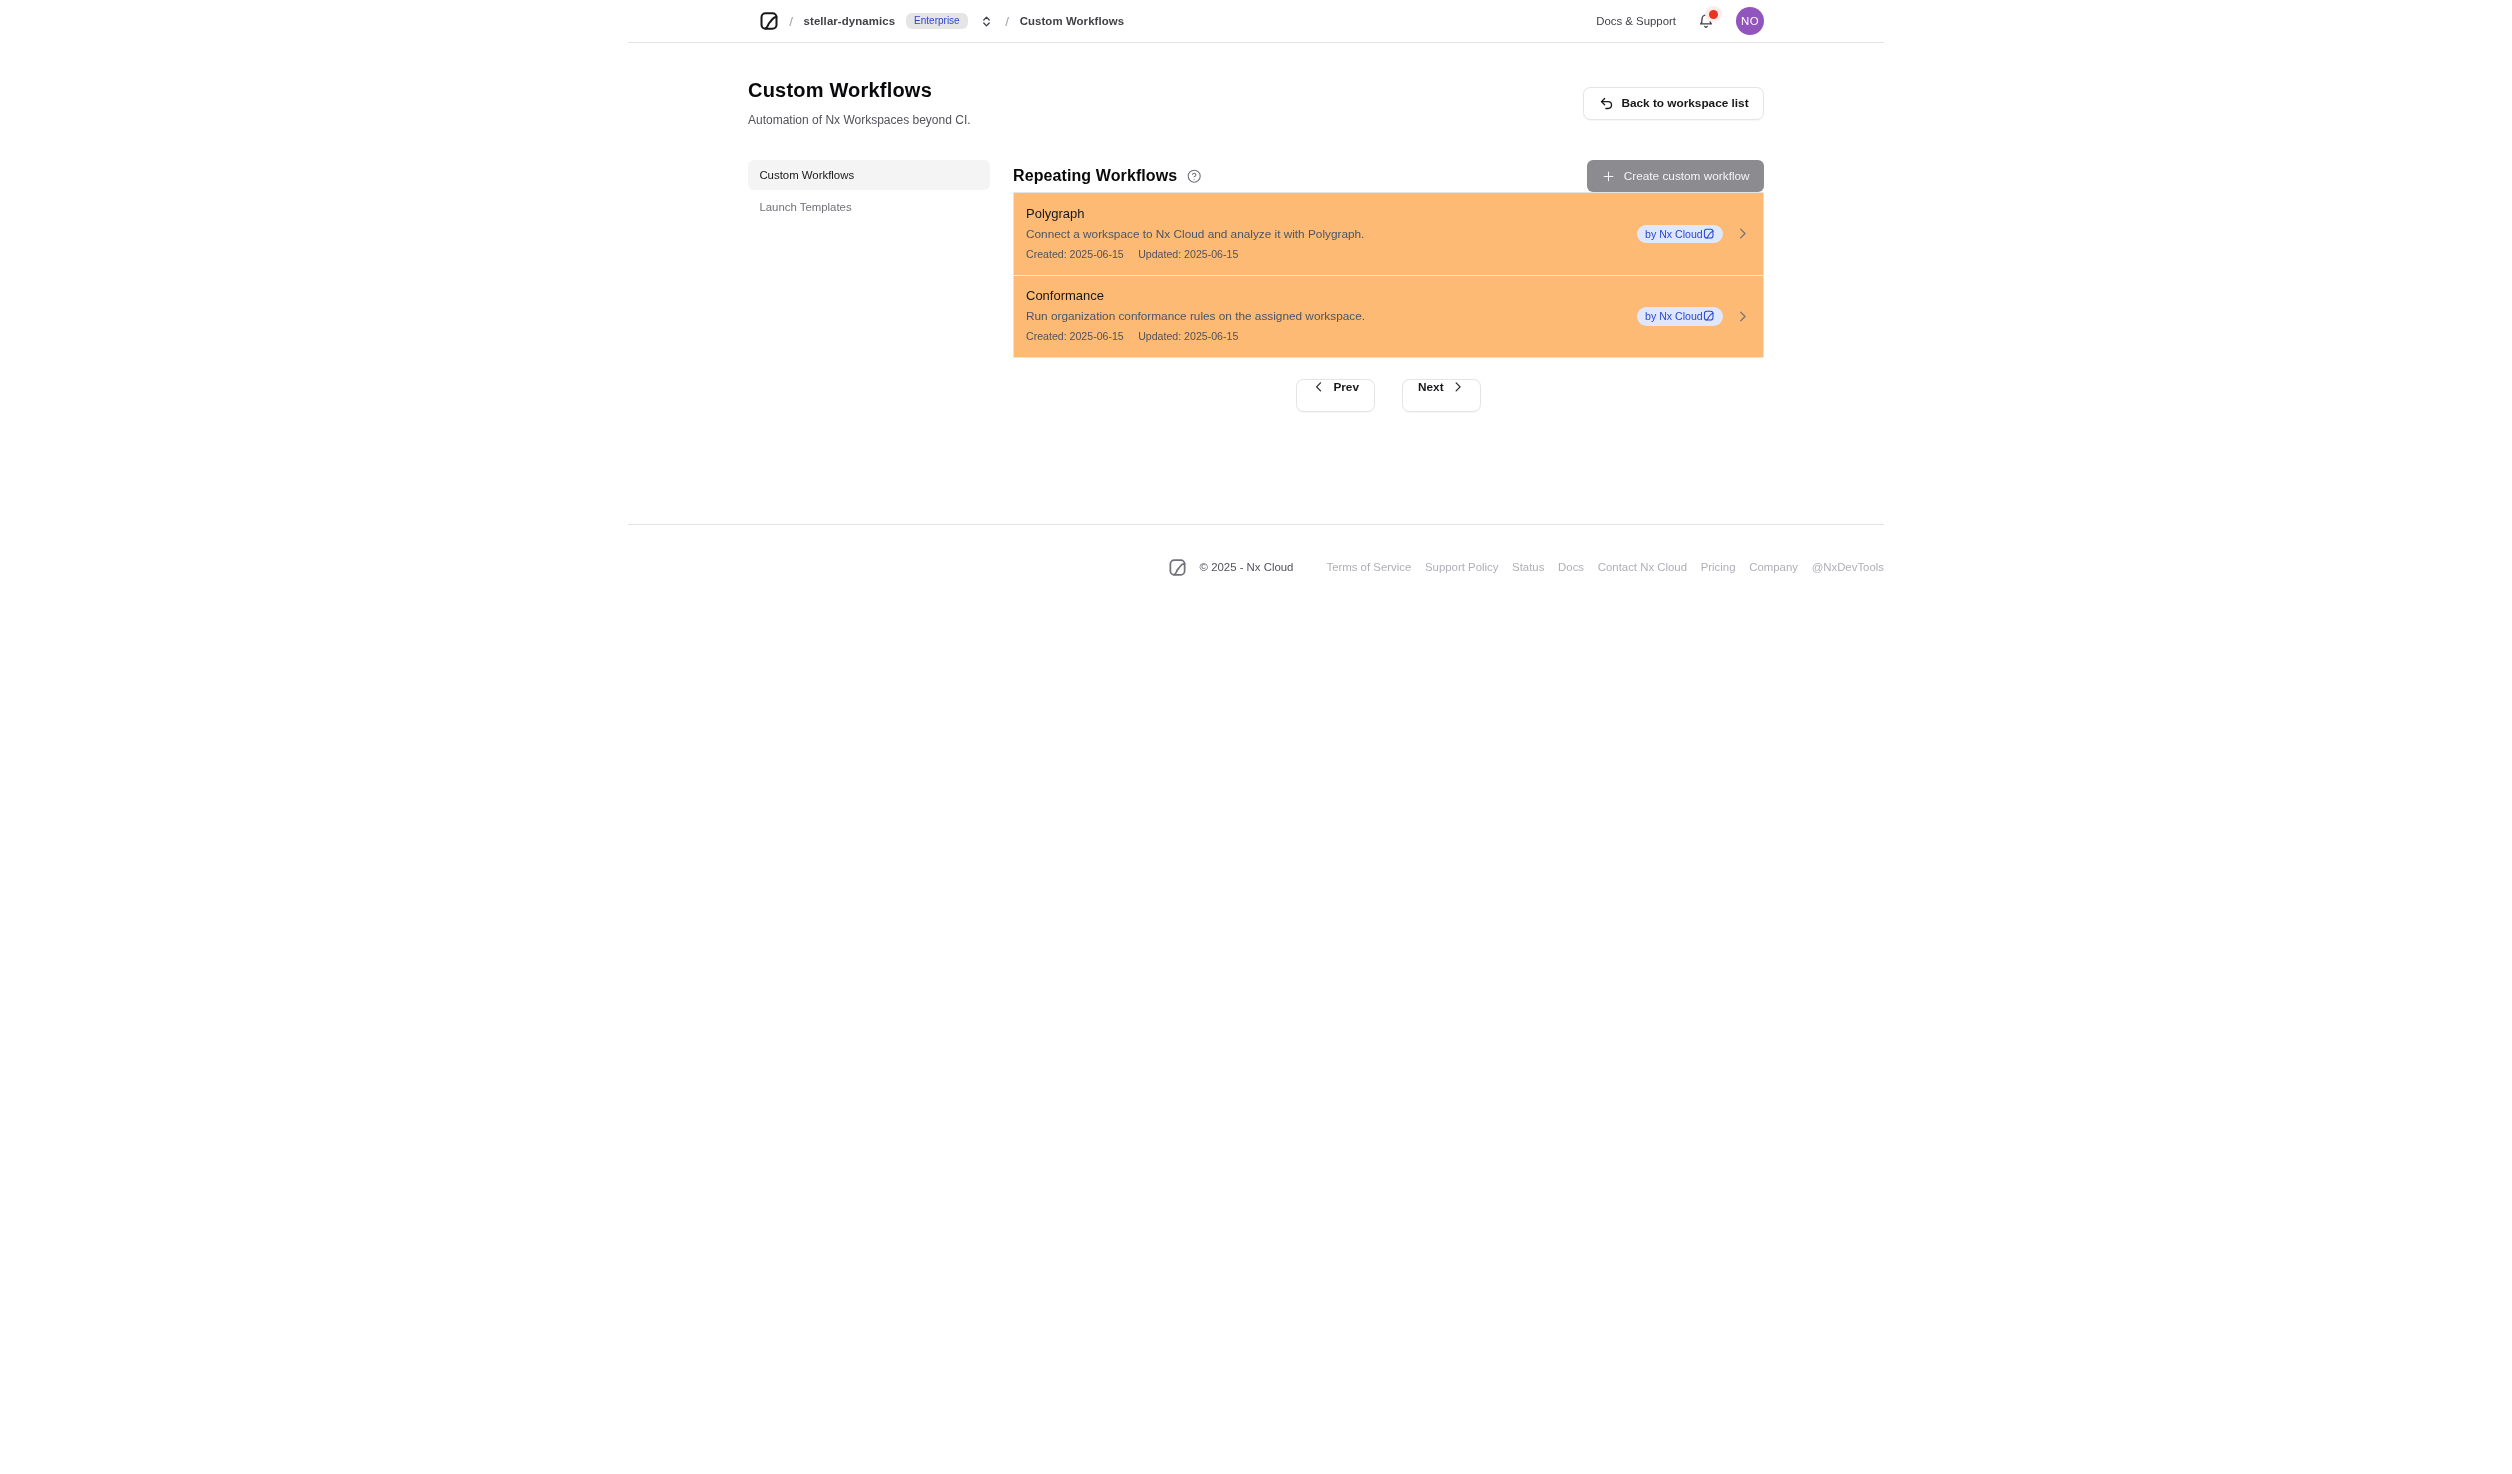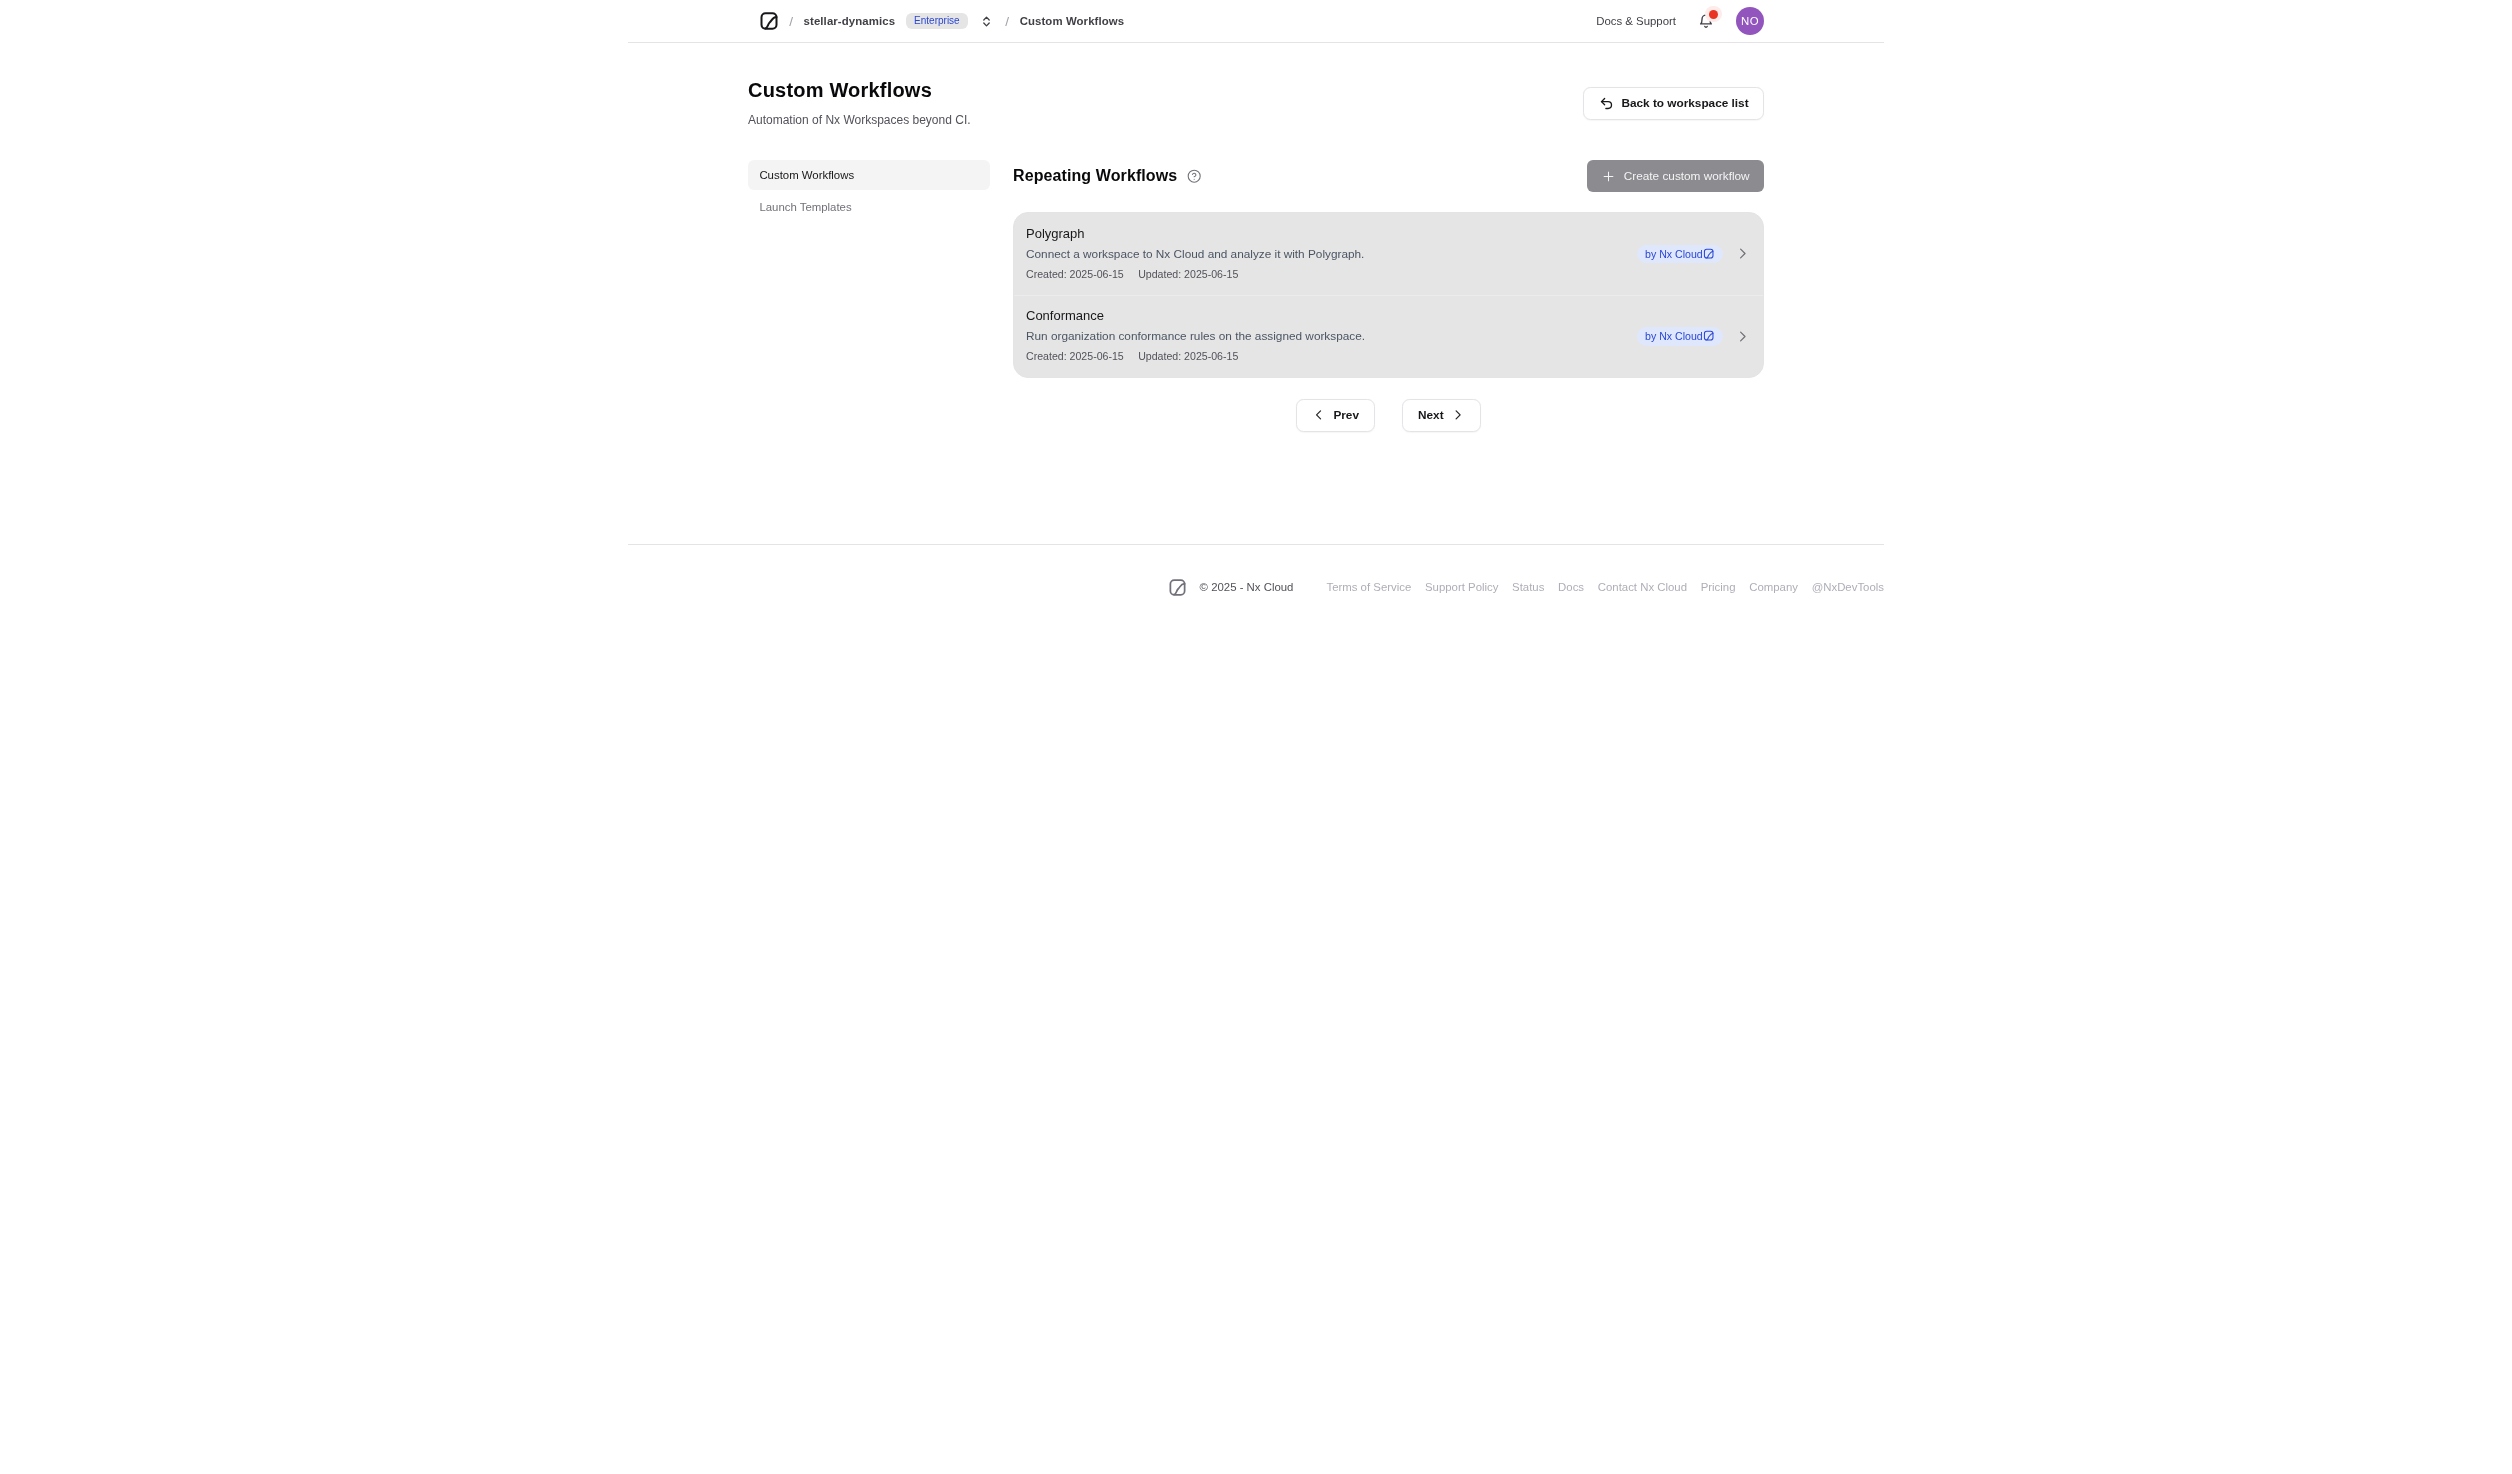--- a/index.html
+++ b/index.html
@@ -55,38 +55,38 @@
   .section-title-wrap { display:flex; align-items:center; gap:10px; }
   .section-title { font-size:16px; font-weight:700; color:#09090b; letter-spacing:0.1px; }
   .help-icon { color:#71717a; display:flex; cursor:pointer; }
   .create-btn {
     height:32px; display:flex; align-items:center; gap:7.6px; border:none; border-radius:6px;
     background:#8b8b90; color:#f4f4f5; font-family:inherit; font-size:11.8px; font-weight:500;
     padding:0 14.4px; cursor:pointer;
   }
 
   
-  .cards { margin-top:20px; border:0.8px solid #e4e4e7; border-radius:15px; background:#e5e5e5; overflow:hidden; }
+  .cards { border:0.8px solid #e4e4e7; border-radius:1px; background:#fdba74; overflow:hidden; }
   .card-row { display:flex; align-items:center; padding:10.6px 12px; cursor:pointer; }
   .card-row + .card-row { border-top:0.8px solid #ececf0; }
   .card-main { flex:1; min-width:0; }
   .card-title { font-size:13px; font-weight:500; color:#18181b; line-height:20px; }
   .card-desc { font-size:11.8px; color:#4b5563; line-height:20px; }
   .card-meta { display:flex; gap:14.4px; font-size:10.6px; color:#52525b; line-height:20px; }
   .card-side { display:flex; align-items:center; gap:12px; flex:none; padding-right:1.5px; }
   .by-pill {
     display:flex; align-items:center; gap:0; background:#dfe7fd; color:#2a46d4;
     font-size:10.6px; font-weight:500; padding:3px 8.4px; border-radius:10px; line-height:1.2;
   }
   .chev { color:#71717a; display:flex; }
 
   
   .pagination { margin-top:21px; display:flex; justify-content:center; gap:27px; }
   .page-btn {
-    height:33px; display:flex; align-items:center; gap:7.6px; background:#fff;
+    height:33px; display:flex; gap:7.6px; background:#fff;
     border:0.8px solid #e4e4e7; border-radius:7.6px; padding:0 15px;
     font-family:inherit; font-size:11.8px; font-weight:700; color:#18181b; cursor:pointer;
     box-shadow:0 0.8px 1.5px rgba(0,0,0,.04);
   }
   .page-btn .icon { color:#27272a; display:flex; }
 
   
   .footer { margin-top:112px; border-top:0.8px solid #e4e4e7; }
   .footer-row { display:flex; align-items:center; justify-content:flex-end; gap:13px; padding-top:33px; }
   .footer-logo { color:#71717a; display:flex; }

